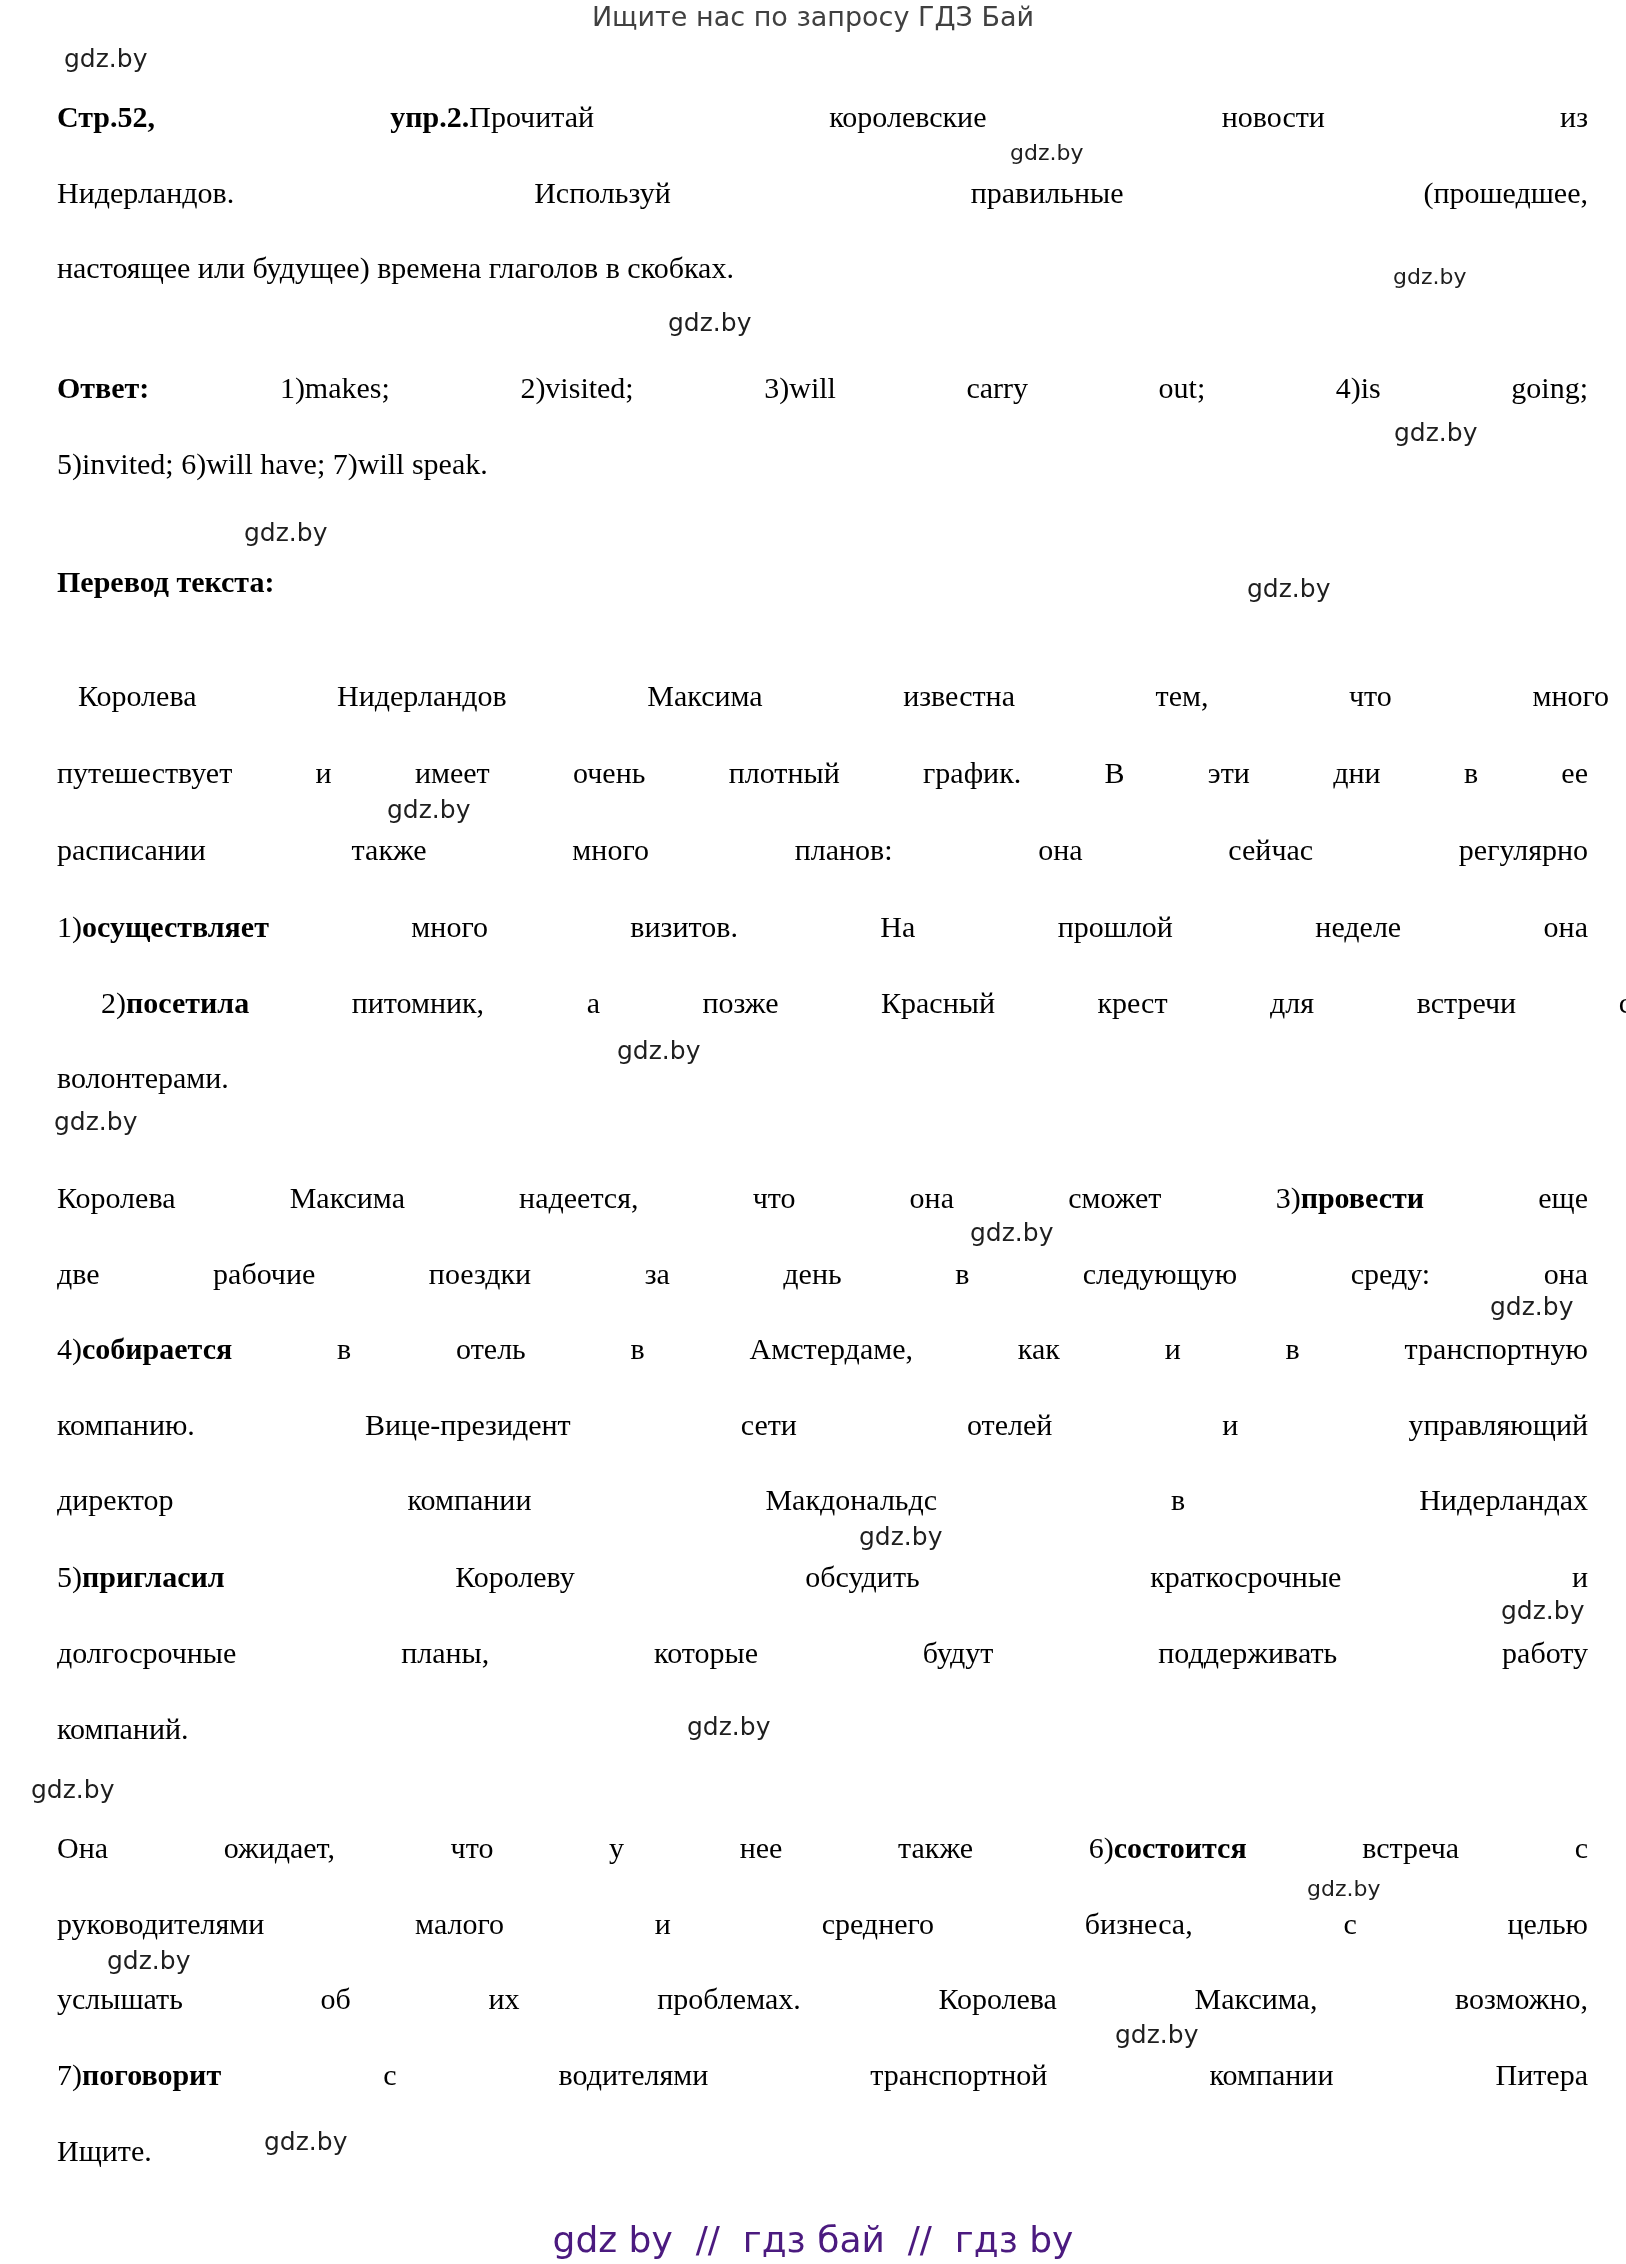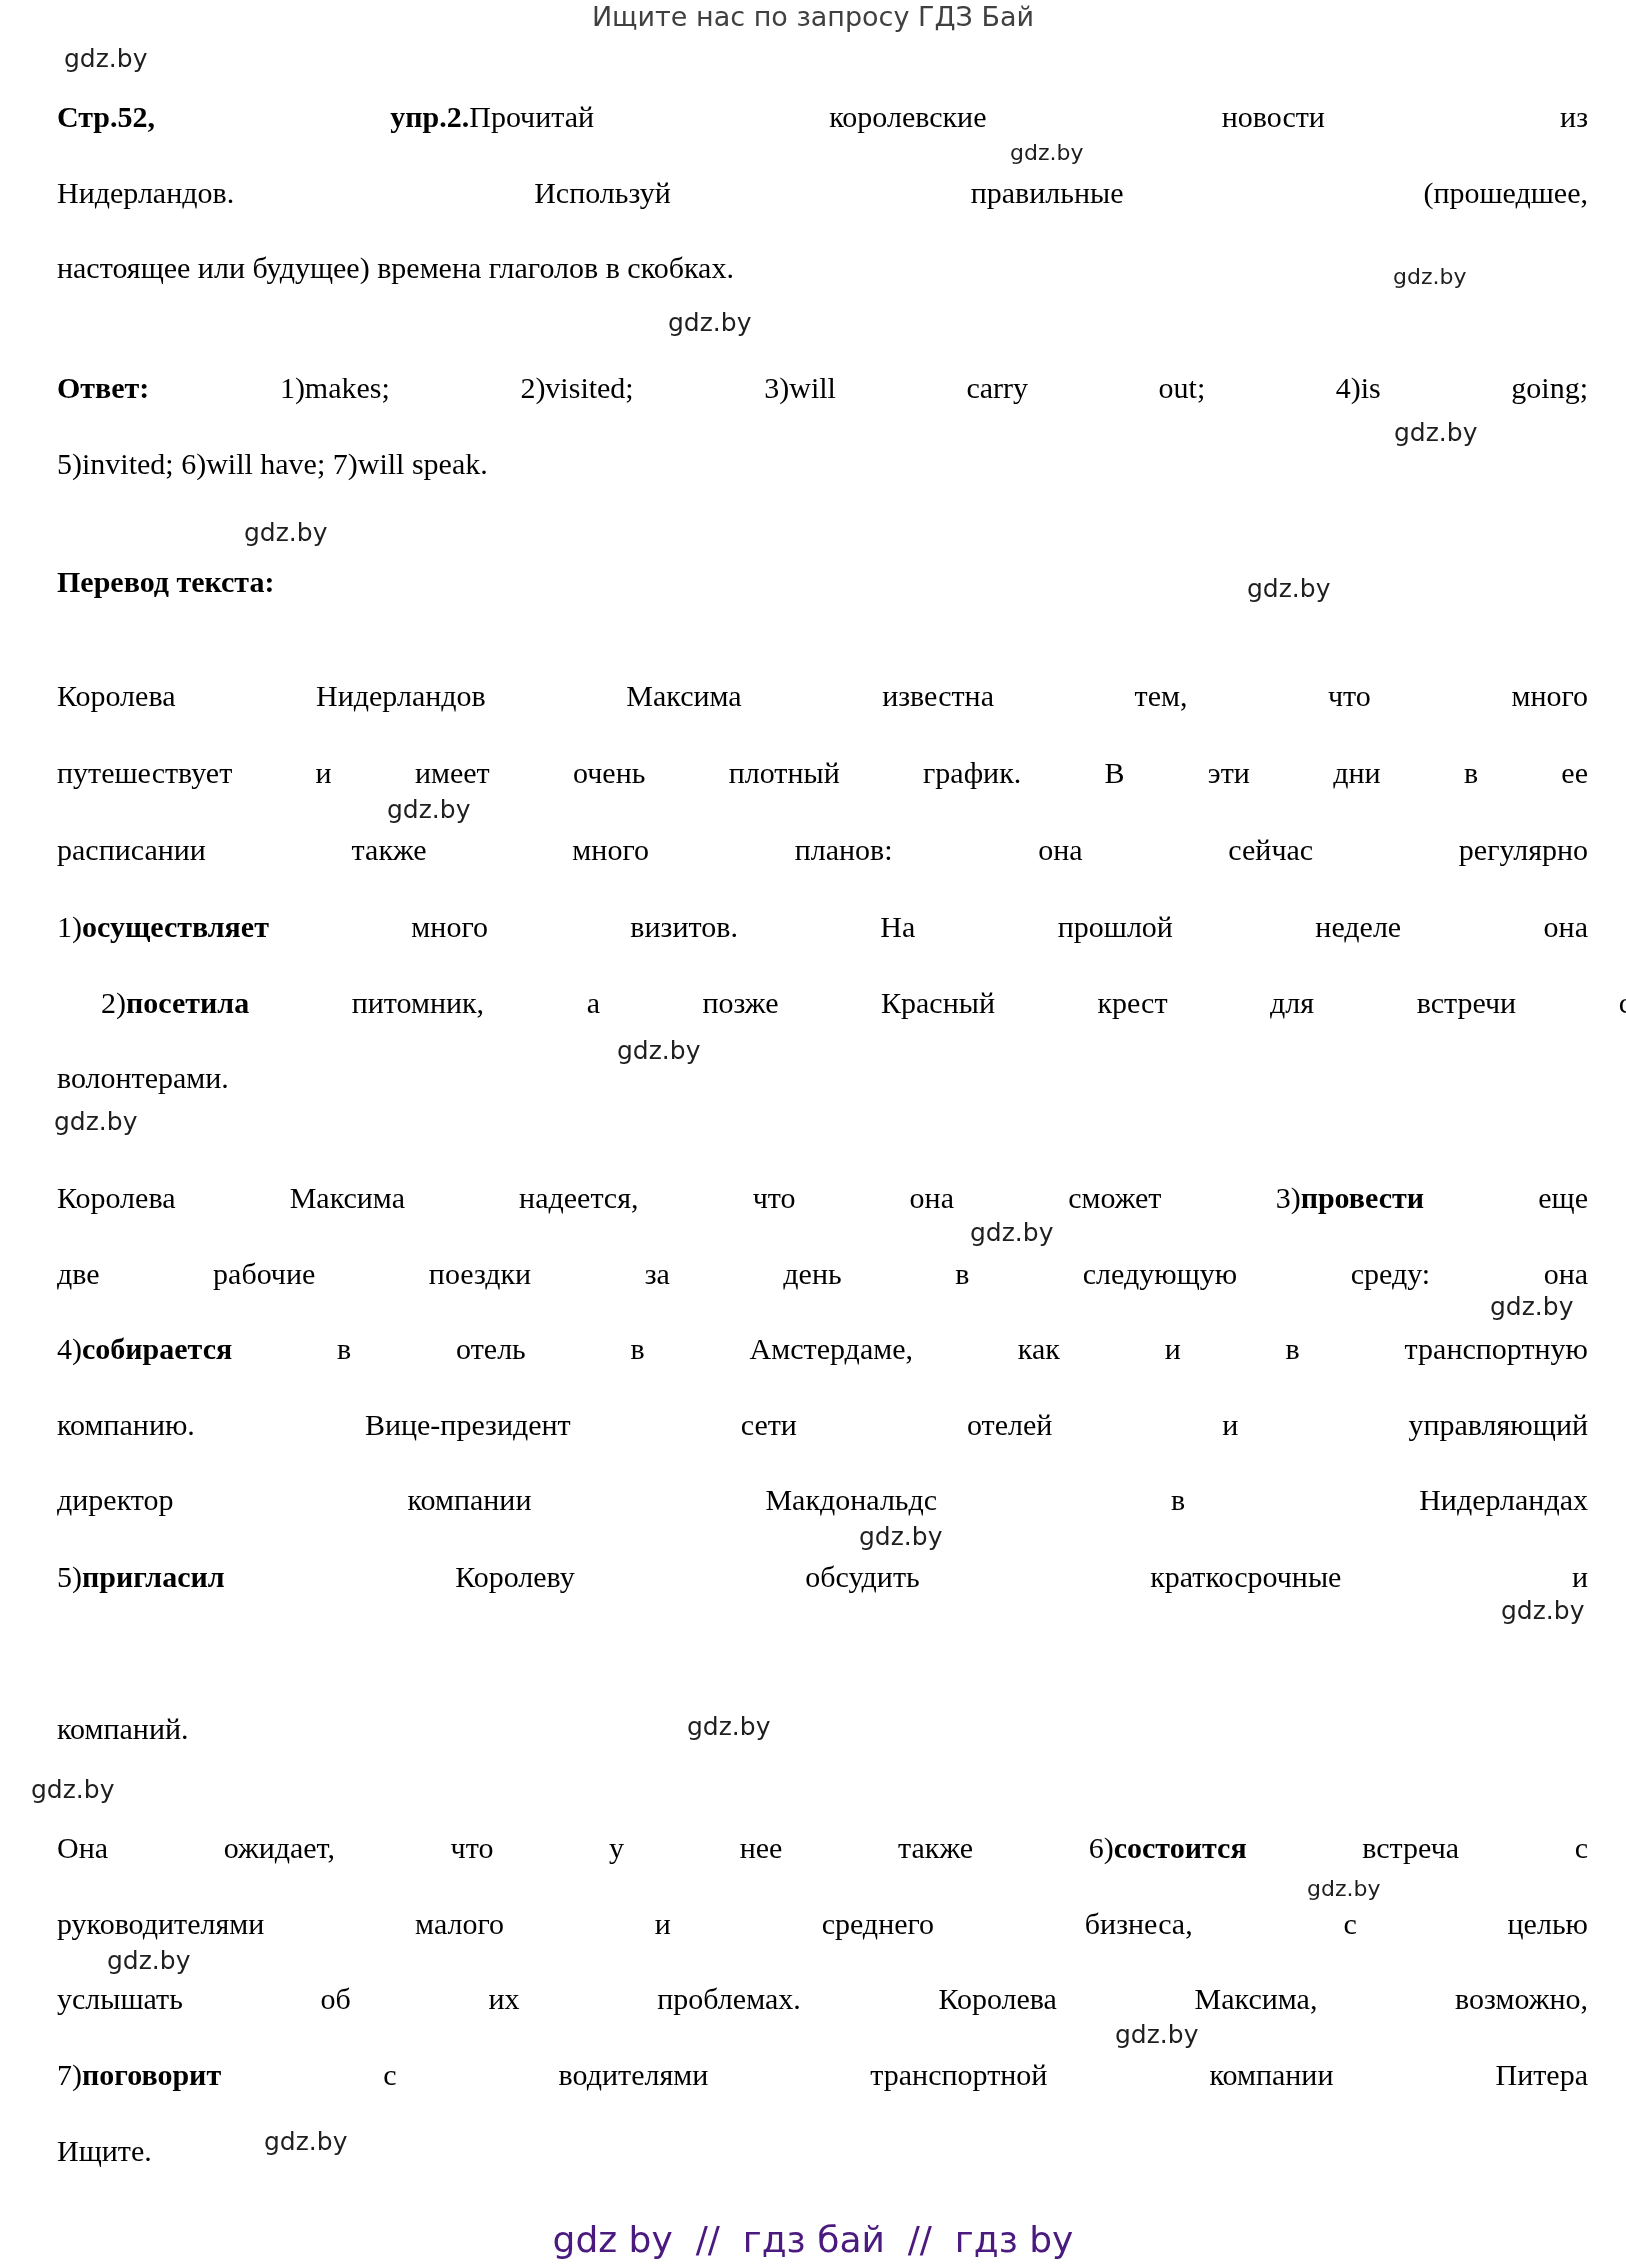--- a/index.html
+++ b/index.html
@@ -87,33 +87,34 @@
   <div class="line l" style="top:240px;">настоящее или будущее) времена глаголов в скобках.</div>
 
   <div class="line j" style="top:360px;">
     <span class="b">Ответ:</span>
     <span>1)makes; 2)visited; 3)will carry out; 4)is going;</span>
   </div>
   <div class="line l" style="top:436px;">5)invited; 6)will have; 7)will speak.</div>
 
   <div class="line l b" style="top:554px;">Перевод текста:</div>
 
-  <div class="line j" style="top:668px;"><span>Королева Нидерландов Максима известна тем, что много</span></div>
+  <div class="line j" style="top:668px;margin-left:21px;"><span>Королева Нидерландов Максима известна тем, что много</span></div>
   <div class="line j" style="top:745px;"><span>путешествует и имеет очень плотный график. В эти дни в ее</span></div>
   <div class="line j" style="top:822px;"><span>расписании также много планов: она сейчас регулярно</span></div>
   <div class="line j" style="top:899px;"><span>1)</span><span class="b">осуществляет</span><span> много визитов. На прошлой неделе она</span></div>
   <div class="line j" style="top:975px;margin-left:44px;"><span>2)</span><span class="b">посетила</span><span> питомник, а позже Красный крест для встречи с</span></div>
   <div class="line l" style="top:1050px;"><span>волонтерами.</span></div>
 
   <div class="line j" style="top:1170px;"><span>Королева Максима надеется, что она сможет 3)</span><span class="b">провести</span><span> еще</span></div>
   <div class="line j" style="top:1246px;"><span>две рабочие поездки за день в следующую среду: она</span></div>
   <div class="line j" style="top:1321px;"><span>4)</span><span class="b">собирается</span><span> в отель в Амстердаме, как и в транспортную</span></div>
   <div class="line j" style="top:1397px;"><span>компанию. Вице-президент сети отелей и управляющий</span></div>
   <div class="line j" style="top:1472px;"><span>директор компании Макдональдс в Нидерландах</span></div>
   <div class="line j" style="top:1549px;"><span>5)</span><span class="b">пригласил</span><span> Королеву обсудить краткосрочные и</span></div>
+  <div class="line j" style="top:1625px;"><span>долгосрочные планы, которые будут поддерживать работу</span></div>
   <div class="line l" style="top:1701px;"><span>компаний.</span></div>
 
   <div class="line j" style="top:1820px;"><span>Она ожидает, что у нее также 6)</span><span class="b">состоится</span><span> встреча с</span></div>
   <div class="line j" style="top:1896px;"><span>руководителями малого и среднего бизнеса, с целью</span></div>
   <div class="line j" style="top:1971px;"><span>услышать об их проблемах. Королева Максима, возможно,</span></div>
   <div class="line j" style="top:2047px;"><span>7)</span><span class="b">поговорит</span><span> с водителями транспортной компании Питера</span></div>
   <div class="line l" style="top:2123px;"><span>Ищите.</span></div>
 
   <div class="wm" style="left:64px;top:44px;">gdz.by</div>
   <div class="wm sm" style="left:1010px;top:138px;">gdz.by</div>

